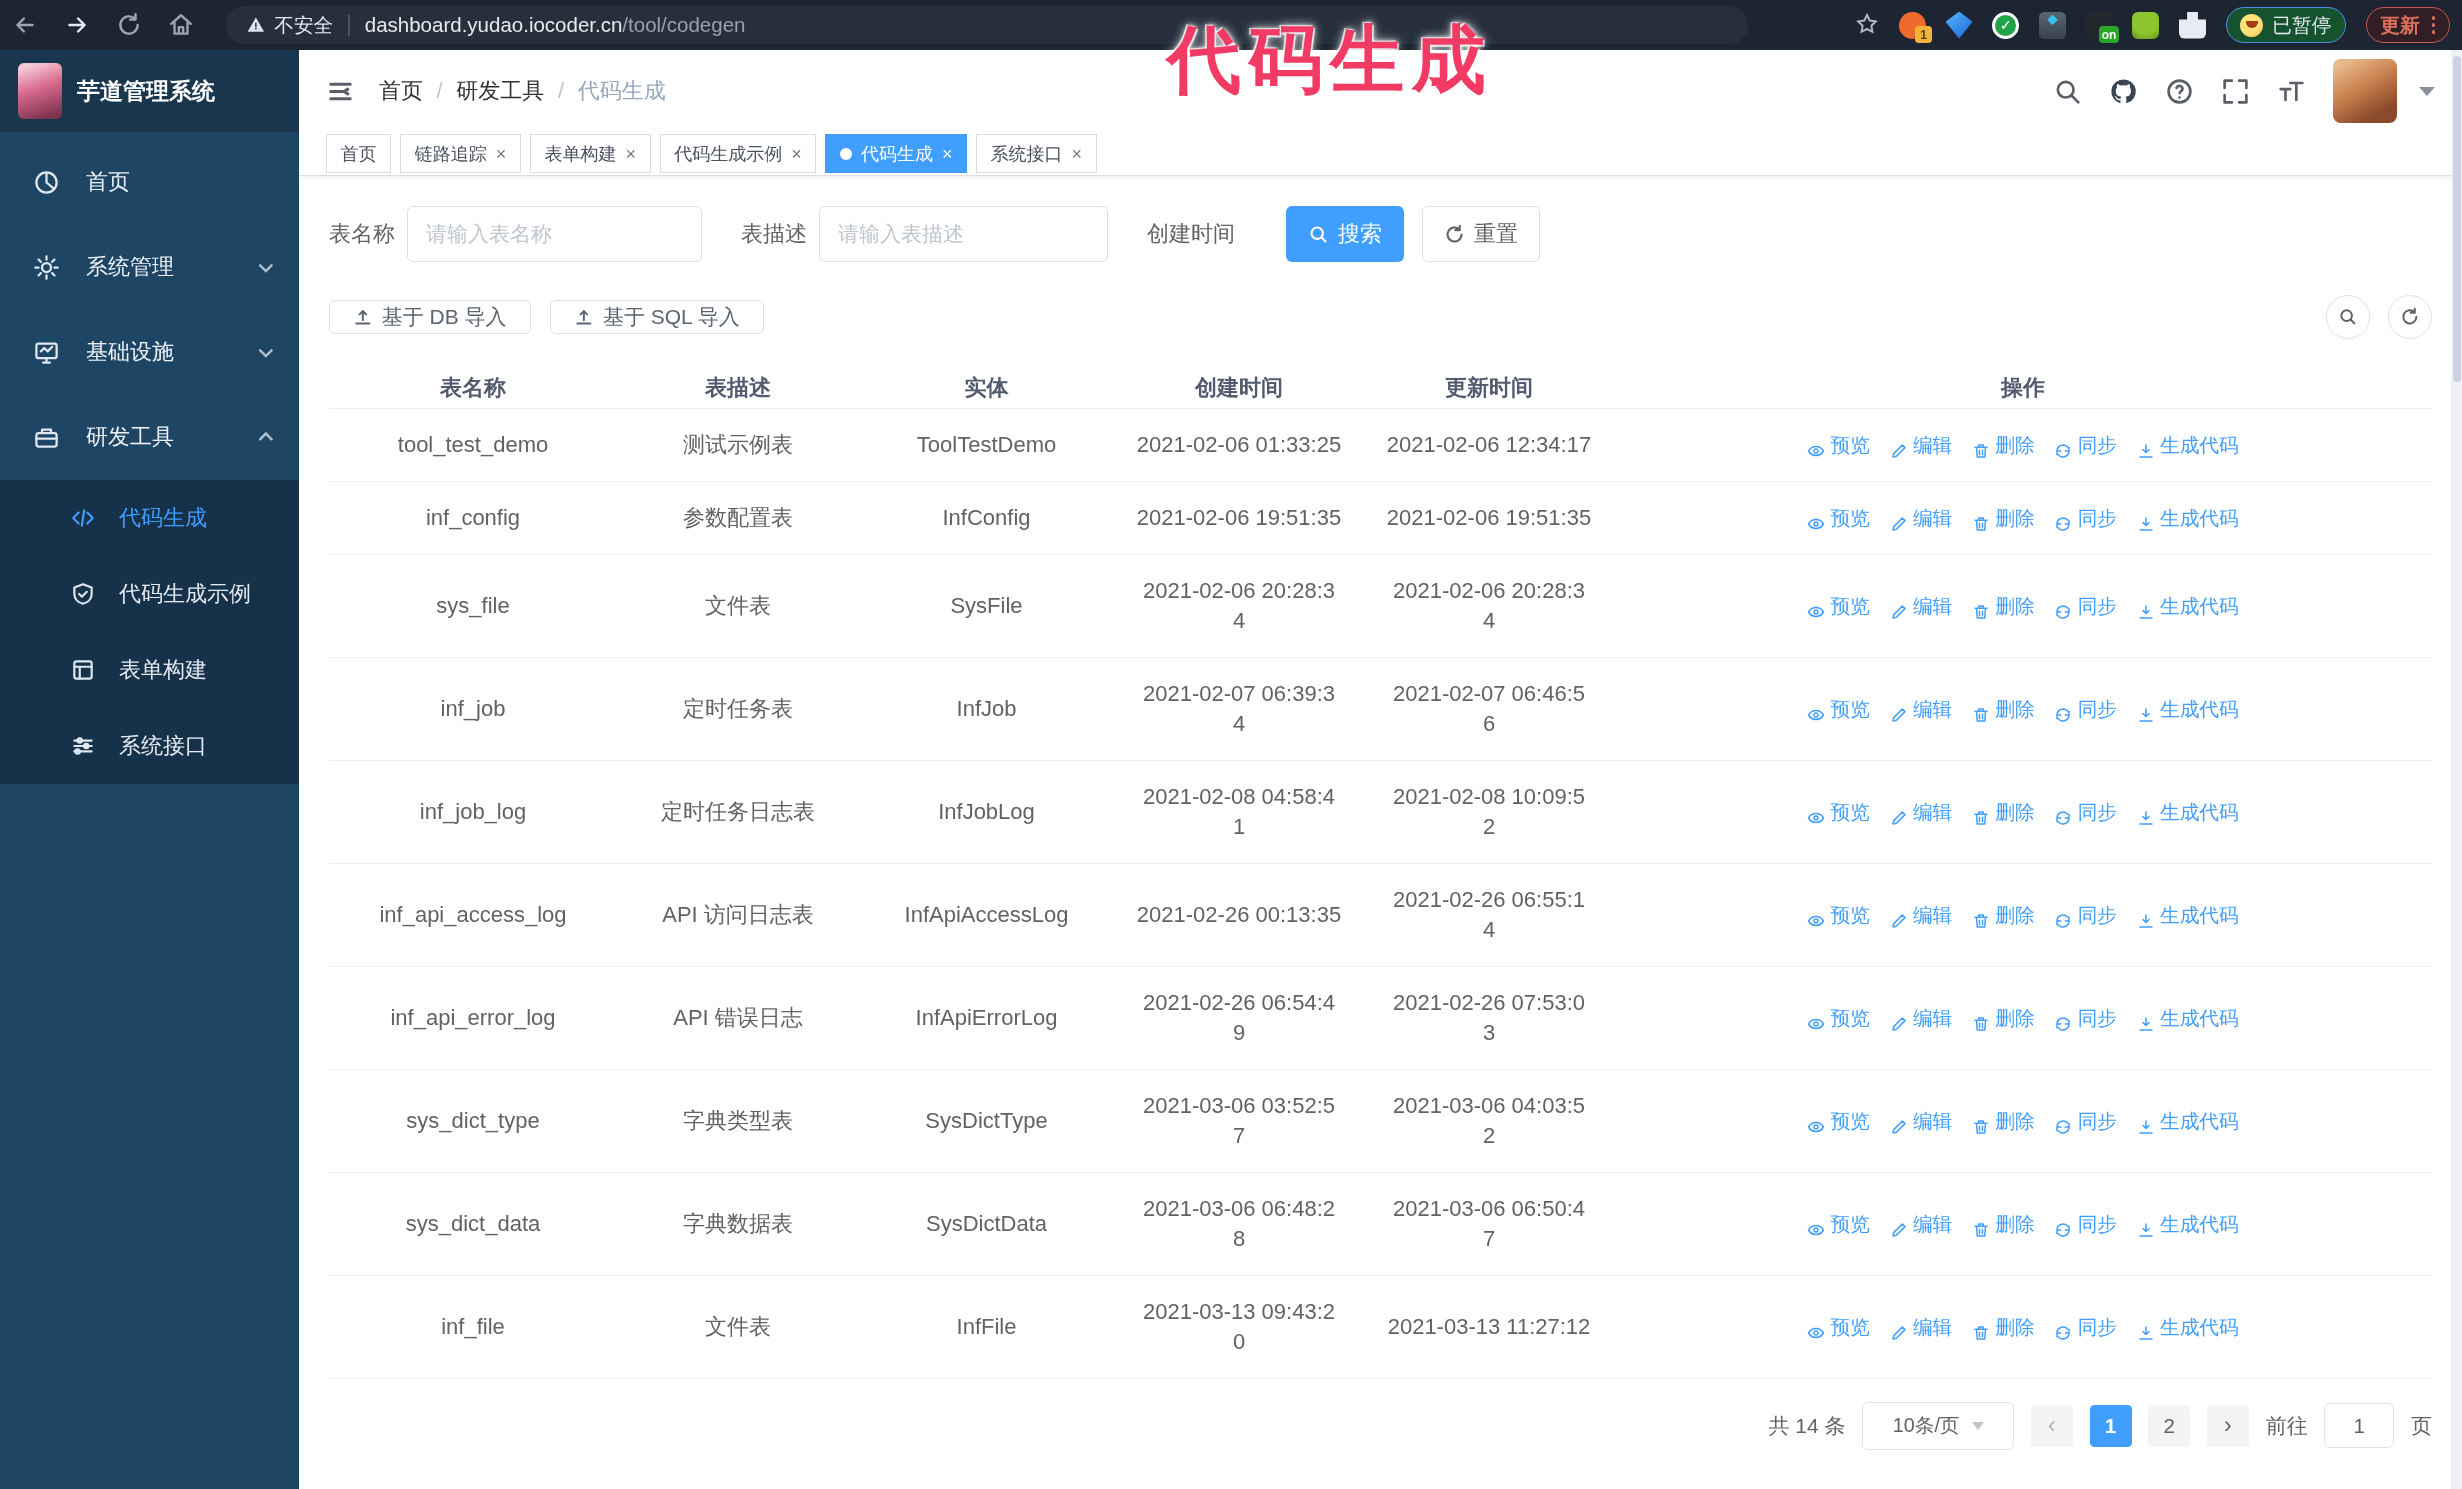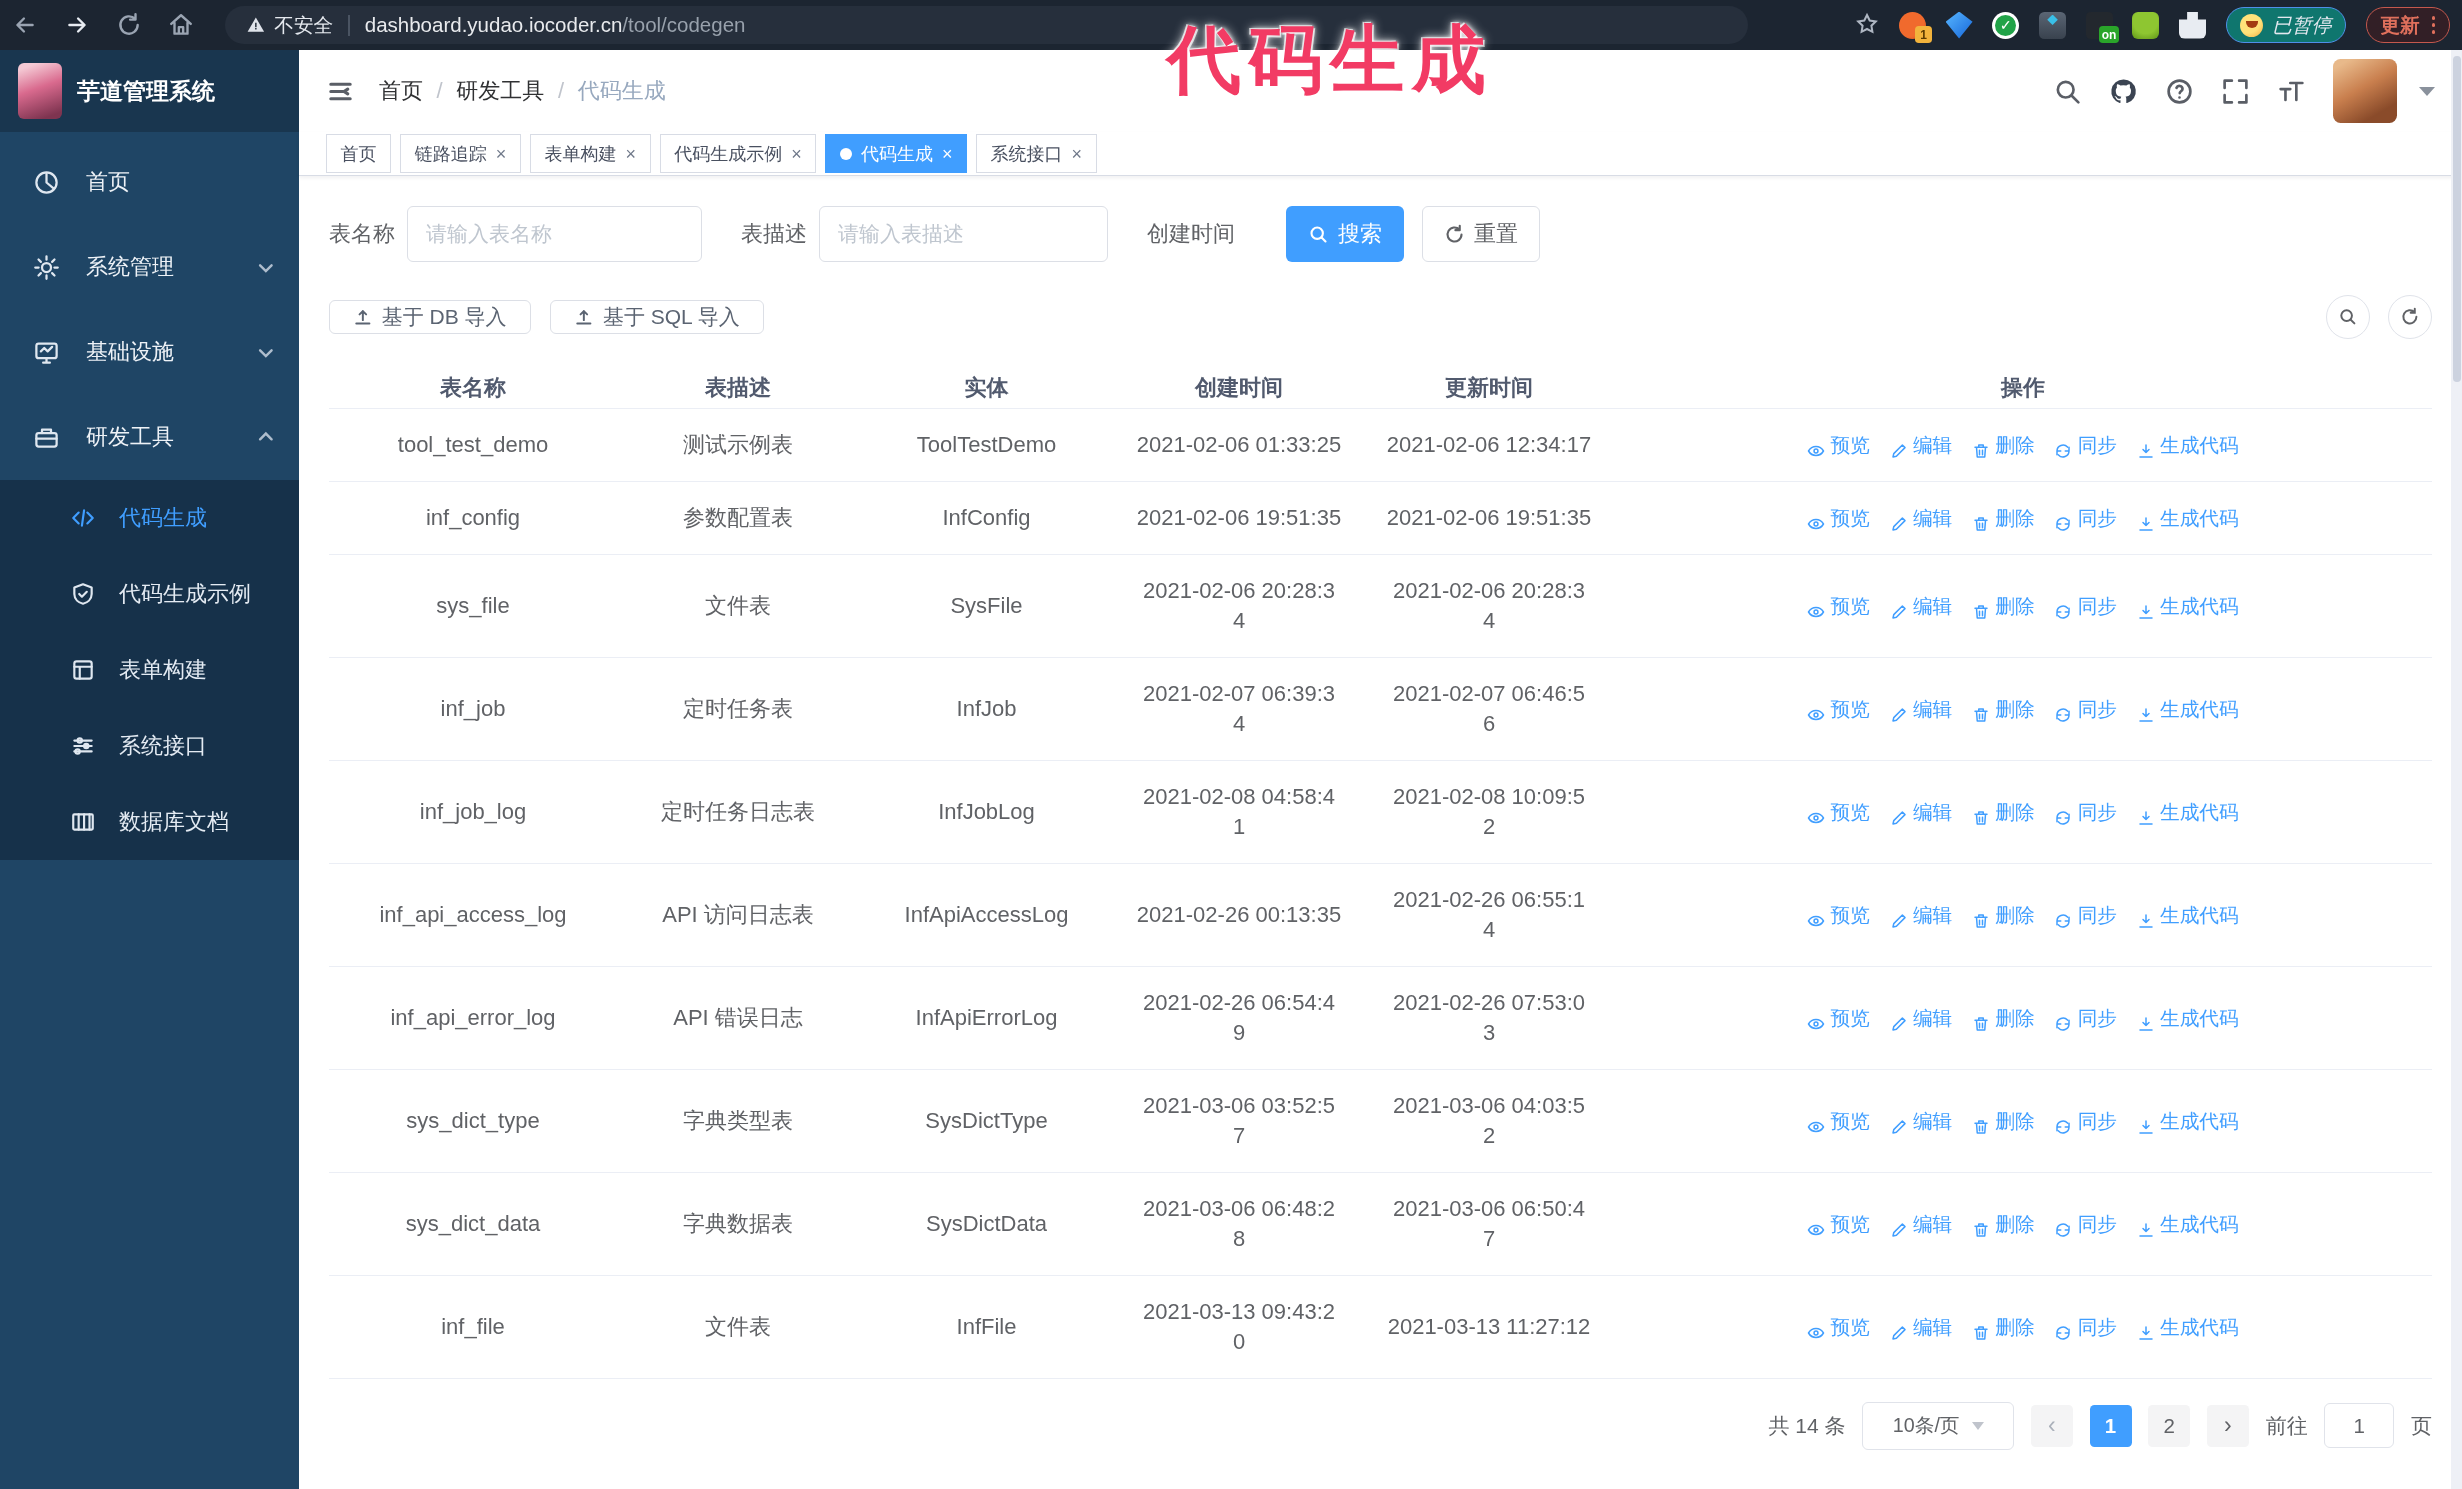--- a/index.html
+++ b/index.html
@@ -27,21 +27,21 @@
   .e1 { background:radial-gradient(circle at 40% 40%, #f06a2d 60%, #c44a18); border-radius:50%; }
   .e2 { background:linear-gradient(135deg,#57b6ff,#1565d8); clip-path:polygon(50% 0,100% 38%,50% 100%,0 38%); }
   .e3 { background:#fff; border-radius:50%; display:flex; align-items:center; justify-content:center; }
   .e3 .inner { width:21px; height:21px; border-radius:50%; background:#21a348; color:#fff; font-size:14.4px; font-weight:bold; display:flex; align-items:center; justify-content:center; }
   .e4 { background:linear-gradient(180deg,#5b6674,#39424e); border-radius:5.3px; }
   .e4:after { content:""; position:absolute; left:8.3px; top:3px; width:10.6px; height:10.6px; background:#39c0e8; clip-path:polygon(50% 0,100% 50%,50% 100%,0 50%); }
   .e5 { background:#23282e; border-radius:4.5px; }
   .e6 { background:radial-gradient(circle at 50% 35%, #8ec631 55%, #5f9417); border-radius:6px; }
   .e7 { background:#e8ecf2; border-radius:6px; clip-path:polygon(0 30%,30% 30%,30% 0,70% 0,70% 30%,100% 30%,100% 100%,0 100%); }
   .pill { height:36px; border-radius:18px; display:flex; align-items:center; gap:9px; padding:0 13.6px; font-size:19.7px; }
-  .pill.profile { border:1.9px solid #4f8fe8; background:#0f766e; color:#e3e8ef;font-style:italic; }
+  .pill.profile { border:1.9px solid #4f8fe8; background:#14532d; color:#e3e8ef; }
   .emoji { width:23px; height:23px; border-radius:50%; background:radial-gradient(circle at 35% 30%, #ffe27a 55%, #f2a93c); position:relative; }
   .emoji:after { content:""; position:absolute; left:5.3px; top:7.6px; width:12px; height:6.8px; border-radius:0 0 6.8px 6.8px; background:#a33d12; }
   .pill.update { border:1.9px solid #c4584d; background:#321f26; color:#e0705c; font-weight:bold; gap:12px; }
   .kebab { display:flex; flex-direction:column; gap:3px; }
   .kebab i { width:3.8px; height:3.8px; border-radius:50%; background:#e0705c; }
 
   
   .annotation { position:absolute; left:1167px; top:10.6px; z-index:60; font-size:74px; font-weight:bold; letter-spacing:7.6px; color:#f23b64;
     text-shadow:0 0 4.5px #fff,0 0 10.6px rgba(255,255,255,.95),1.5px 1.5px 0 rgba(255,255,255,.7),-1.5px -1.5px 0 rgba(255,255,255,.7); }
 
@@ -272,27 +272,20 @@
           </div>
           <div class="s-item">
             <span class="mi"><svg viewBox="0 0 24 24">
                   <path d="M4 7h16M4 12h16M4 17h16"></path>
                   <circle cx="9" cy="7" r="2"></circle>
                   <circle cx="15" cy="12" r="2"></circle>
                   <circle cx="7" cy="17" r="2"></circle>
                 </svg></span>
             <span>系统接口</span>
           </div>
-          <div class="s-item">
-            <span class="mi"><svg viewBox="0 0 24 24">
-                  <rect x="3" y="5" width="18" height="14" rx="1"></rect>
-                  <path d="M8 5v14M13 5v14M18 5v14"></path>
-                </svg></span>
-            <span>数据库文档</span>
-          </div>
         </div>
       </div>
     </div>
 
     <div class="main">
       <div class="hdr">
         <span class="collapse-ic"><svg viewBox="0 0 24 24">
               <path d="M4 6h16M4 12h10M4 18h16M18 10l-3 2 3 2"></path>
             </svg></span>
         <div class="crumbs">

